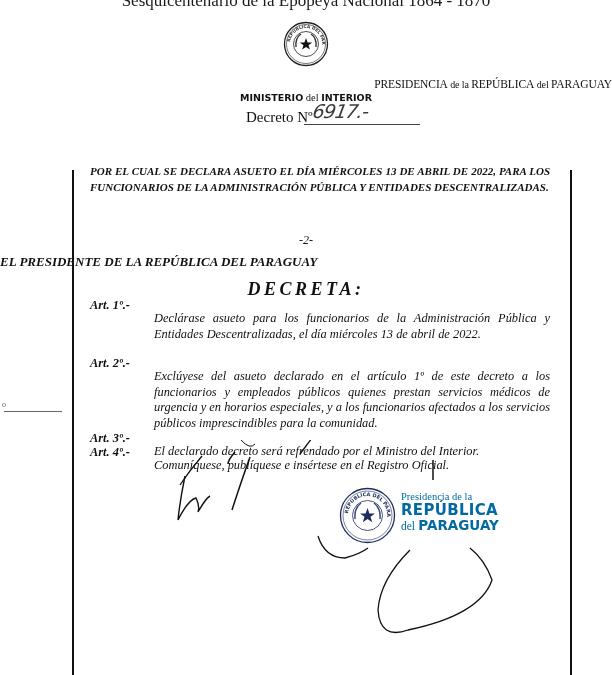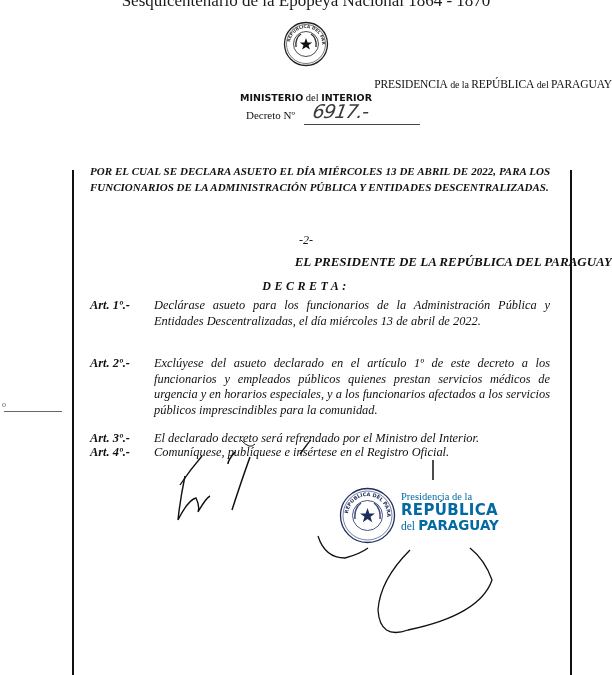--- a/index.html
+++ b/index.html
@@ -18,50 +18,50 @@
       left: 0; width: 612px; top: 78px; text-align: right;
       font-size: 11.5px; letter-spacing: -0.1px; white-space: nowrap;
     }
     .presidencia .small { font-size: 10px; }
     .ministerio {
       left: 0; width: 612px; top: 92px; text-align: center;
       font-family: "DejaVu Sans", sans-serif; font-size: 9.5px; font-weight: bold; white-space: nowrap;
     }
     .ministerio .del { font-family: "Liberation Serif", serif; font-weight: normal; font-size: 10.5px; }
     .decreto {
-      left: 246px; top: 109px; font-size: 11px; white-space: nowrap;
+      left: 246px; top: 109px; font-size: 15px; white-space: nowrap;
     }
     .decreto-num {
       left: 313px; top: 100px; font-family: "DejaVu Sans", sans-serif; font-style: italic;
       font-size: 19px; color: #3a3a3a; letter-spacing: -1px; transform: skewX(-10deg);
     }
     .decreto-line { left: 304px; top: 124px; width: 116px; height: 1px; background: #444; }
 
     .border-left { left: 72px; top: 170px; width: 2px; height: 505px; background: #111; }
     .border-right { left: 570px; top: 170px; width: 2px; height: 505px; background: #111; }
     .margin-mark { left: 2px; top: 400px; font-size: 8px; color: #555; }
     .margin-line { left: 4px; top: 411px; width: 58px; height: 1px; background: #666; }
 
     .title-block {
       left: 90px; top: 163px; width: 460px;
       font-weight: bold; font-style: italic; font-size: 11px; line-height: 16px;
       text-align: justify; text-align-last: left;
     }
     .page-num { left: 0; width: 612px; top: 233px; text-align: center; font-style: italic; font-size: 12px; }
     .president {
-      left: 0; width: 612px; top: 254px; text-align: right;
+      left: 0; width: 612px; top: 254px; text-align: left;
       font-weight: bold; font-style: italic; font-size: 13px; white-space: nowrap;
     }
     .decreta {
       left: 0; width: 612px; top: 279px; text-align: center;
-      font-weight: bold; font-style: italic; font-size: 12px; letter-spacing: 3.5px; white-space: nowrap;
+      font-weight: bold; font-style: italic; font-size: 18px; letter-spacing: 3.5px; white-space: nowrap;
     }
     .article { left: 90px; width: 460px; font-style: italic; font-size: 12.4px; line-height: 15.5px; }
     .article .art-label { position: absolute; left: 0; top: 0; font-weight: bold; width: 60px; white-space: nowrap; }
-    .article .art-text { margin-left: 64px; text-align: justify; text-align-last: left; }
+    .article .art-text { margin-left: 64px; text-align: justify; text-align-last: left; margin-top: 13px; }
     .art1 { top: 298px; font-family: Liberation Serif, serif; }
     .art2 { top: 356px; }
     .art3 { top: 431px; }
     .art4 { top: 445px; }
 
     .signature { left: 140px; top: 440px; width: 440px; height: 235px; }
     .seal-logo { left: 339px; top: 487px; width: 57px; height: 57px; }
     .logo-text { left: 401px; top: 491px; color: #0369a1; white-space: nowrap; }
     .logo-text .l1 { font-size: 10.5px; line-height: 12px; font-family: "Liberation Serif", serif; }
     .logo-text .l2 { font-size: 15px; line-height: 15px; font-family: "DejaVu Sans", sans-serif; font-weight: bold; letter-spacing: 0.3px; }

